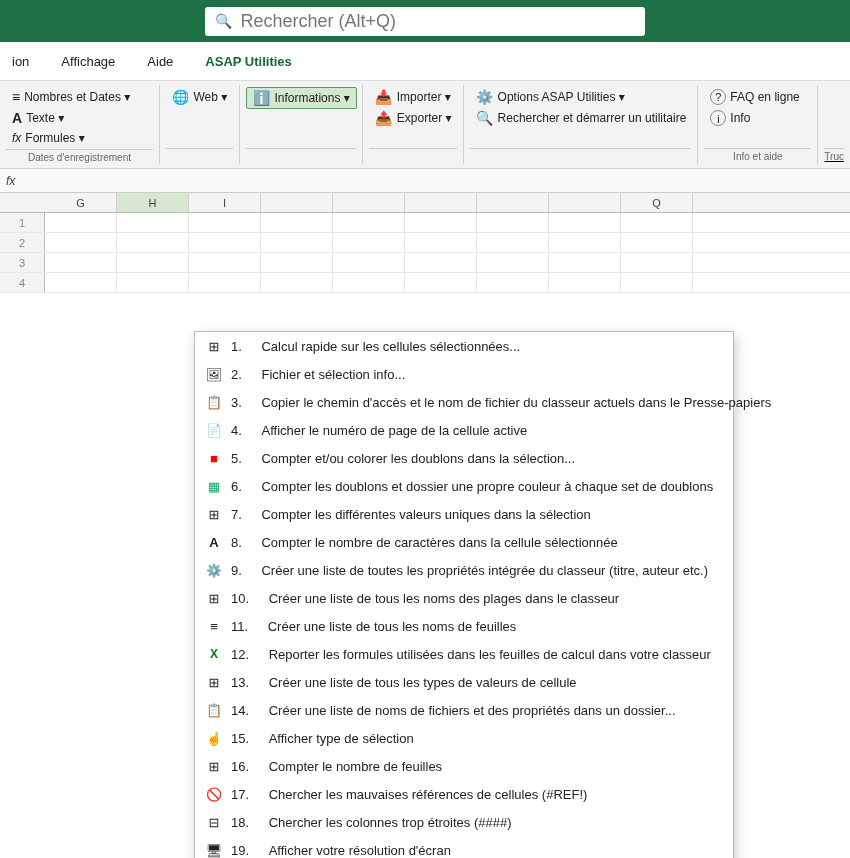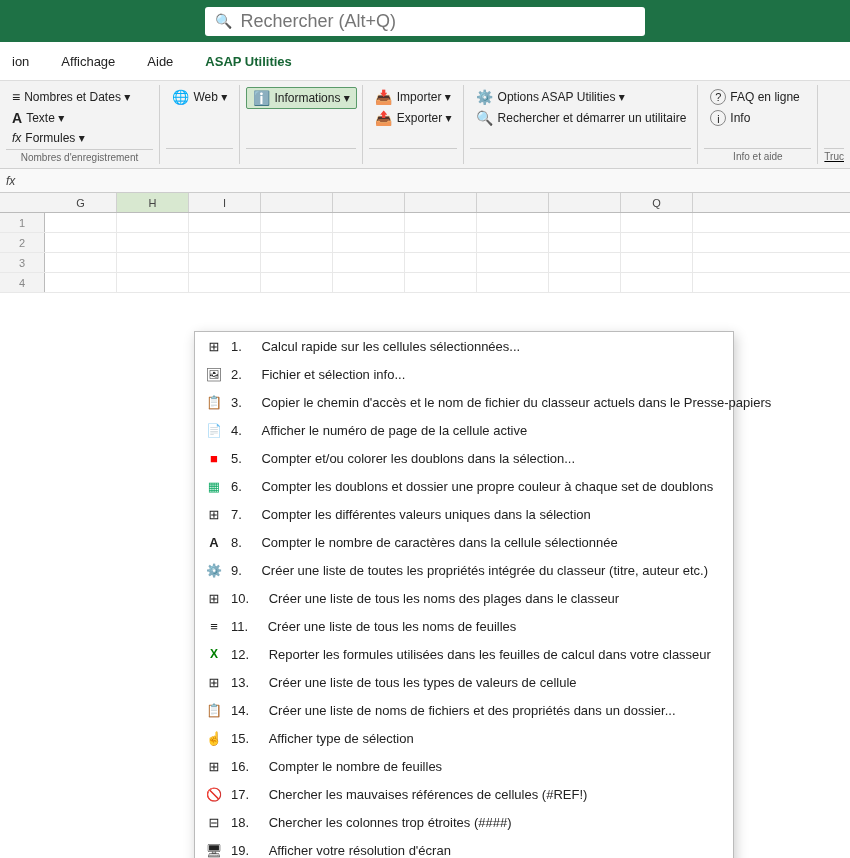--- a/index.html
+++ b/index.html
@@ -224,21 +224,21 @@
       </button>
       <button class="ribbon-btn">
         <span class="ribbon-icon" style="font-weight:bold;font-style:normal;">A</span>
         <span class="ribbon-label">Texte ▾</span>
       </button>
       <button class="ribbon-btn">
         <span class="ribbon-icon" style="font-style:italic;font-size:12px;">fx</span>
         <span class="ribbon-label">Formules ▾</span>
       </button>
     </div>
-    <div class="ribbon-group-label">Nombres d'enregistrement</div>
+    <div class="ribbon-group-label">Dates d'enregistrement</div>
   </div>
 
   <div class="ribbon-group" style="min-width:80px;">
     <div class="ribbon-col">
       <button class="ribbon-btn">
         <span class="ribbon-icon">🌐</span>
         <span class="ribbon-label">Web ▾</span>
       </button>
     </div>
     <div class="ribbon-group-label">&nbsp;</div>

